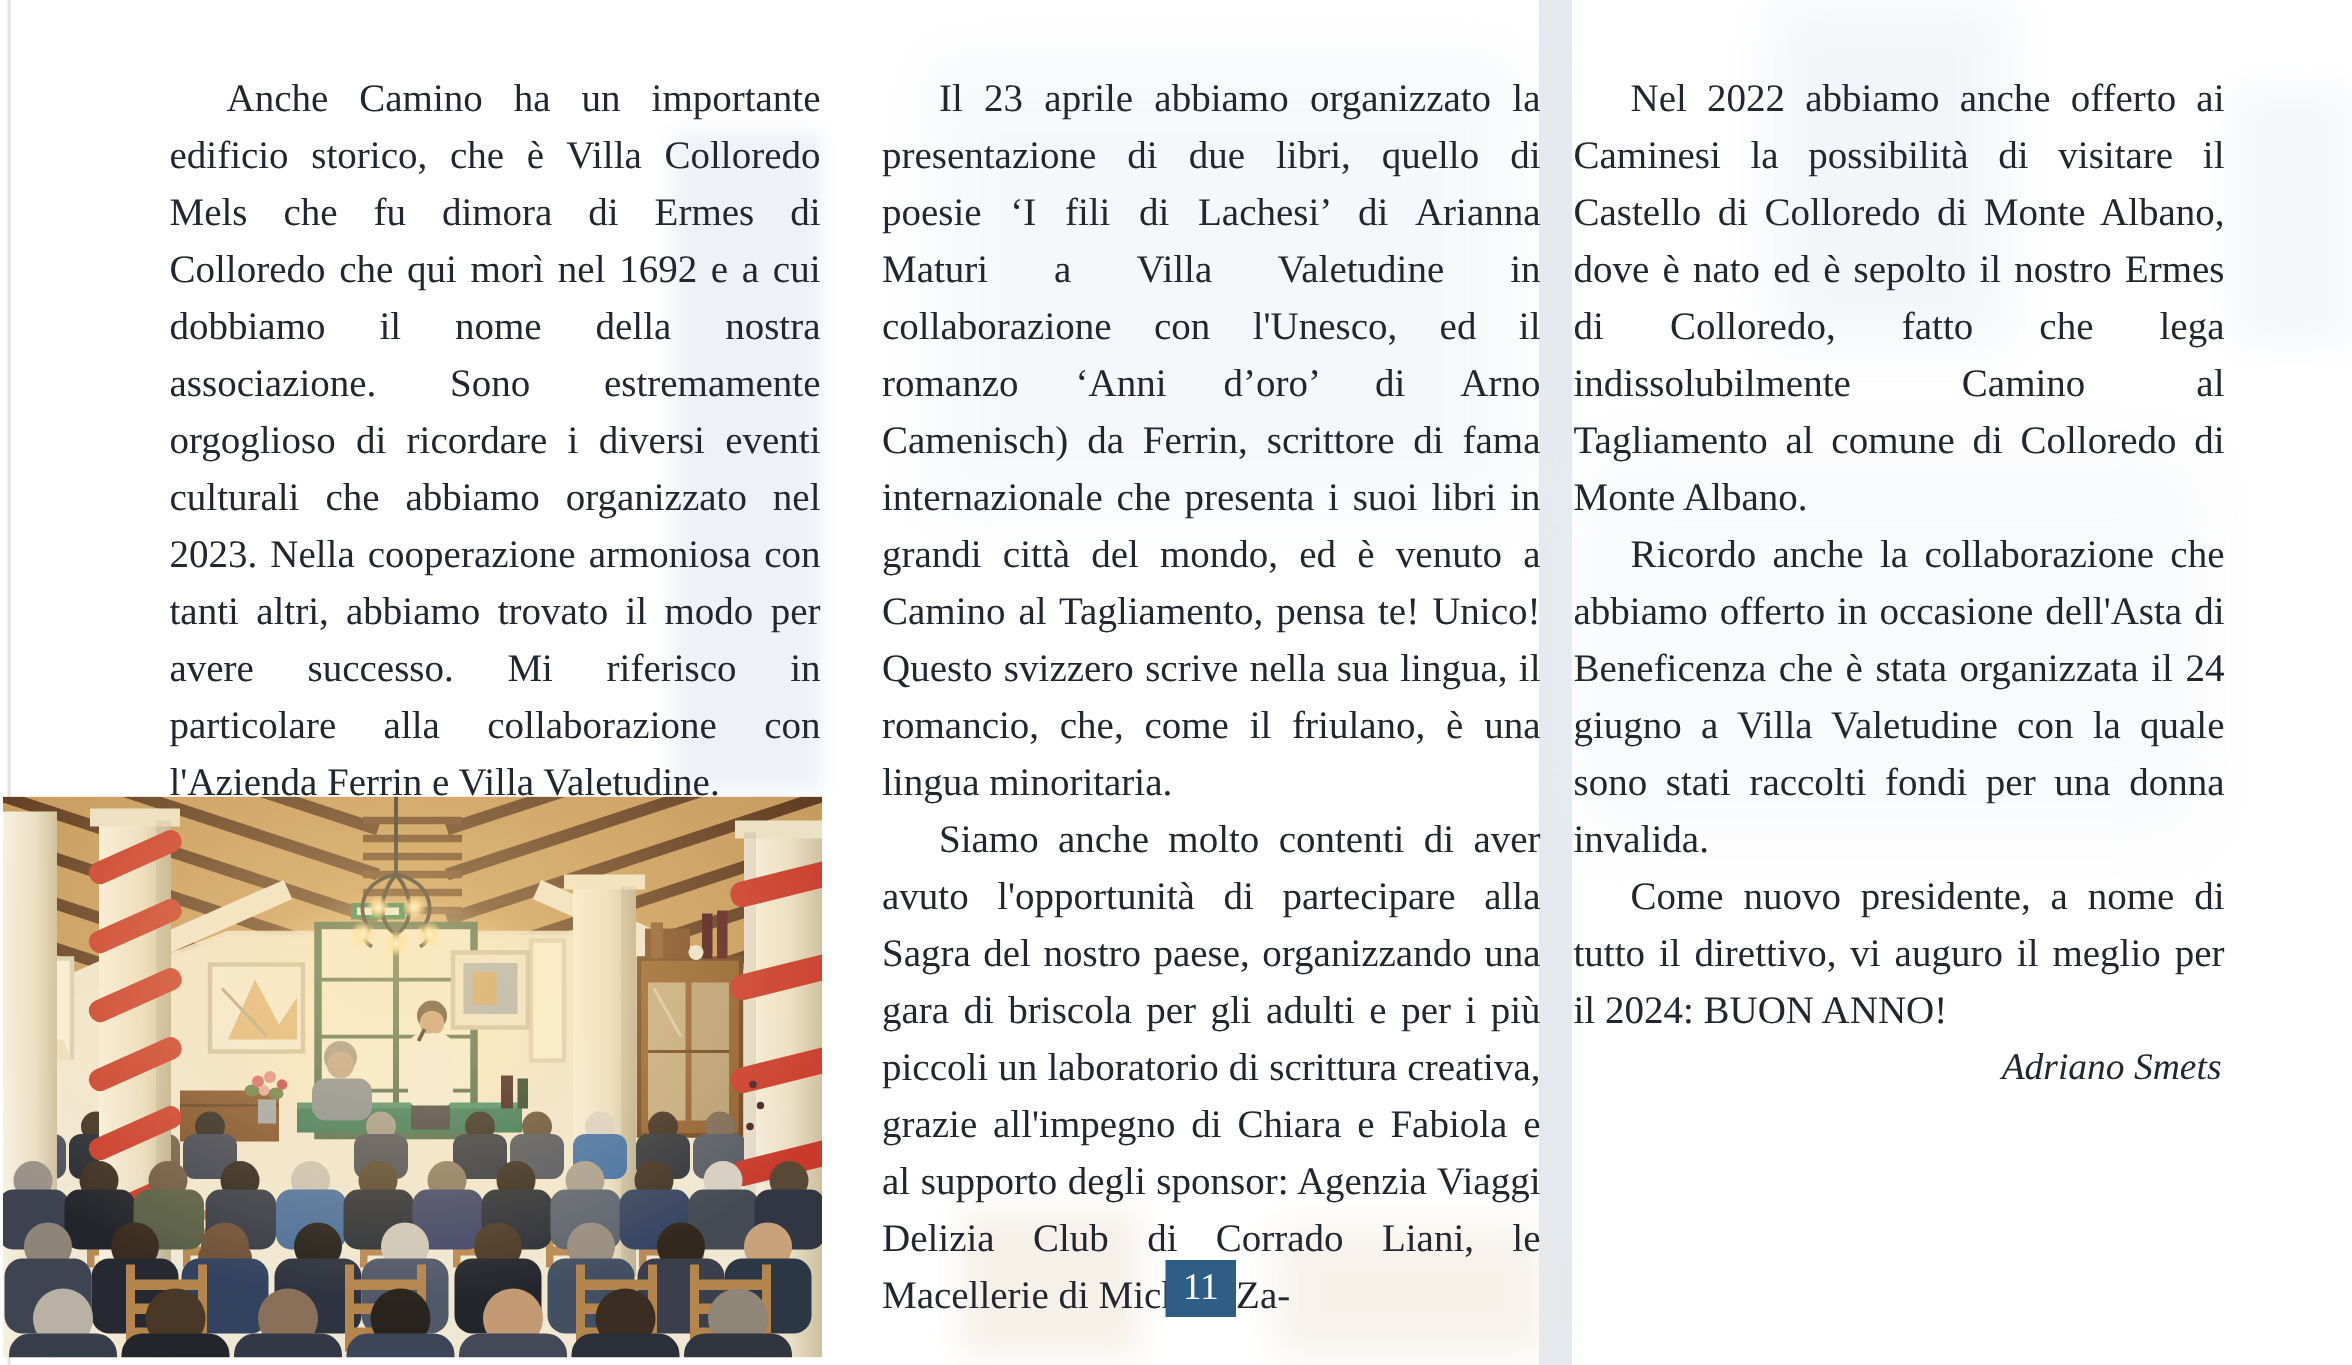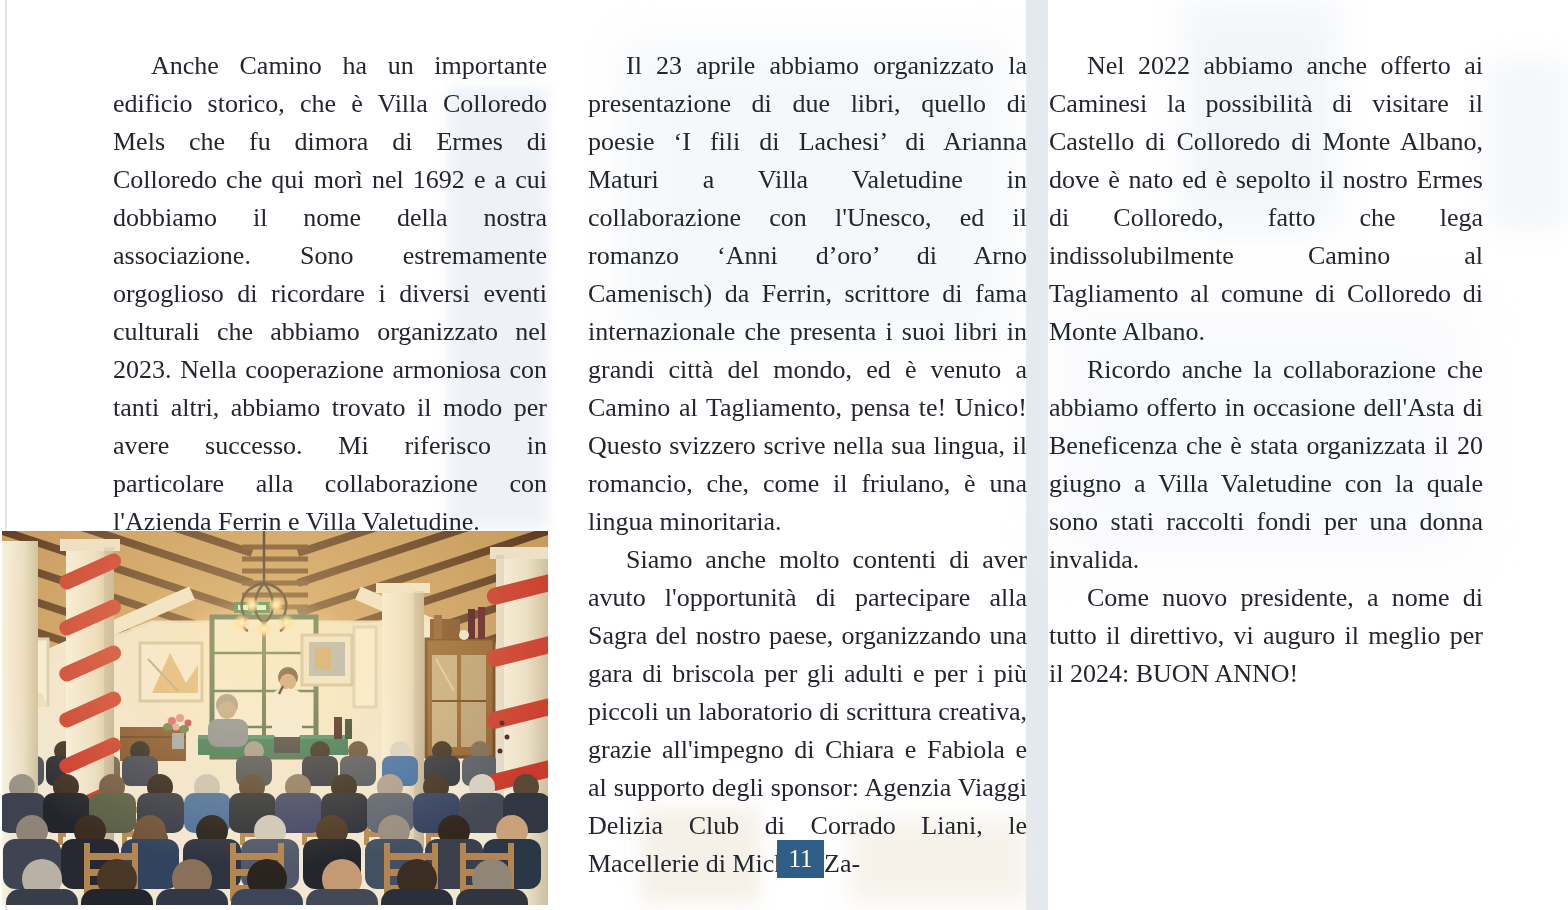--- a/index.html
+++ b/index.html
@@ -54,22 +54,23 @@
     <p class="indent">Anche Camino ha un importante edificio storico, che è Villa Colloredo Mels che fu dimora di Ermes di Colloredo che qui morì nel 1692 e a cui dobbiamo il nome della nostra associazione. Sono estremamente orgoglioso di ricordare i diversi eventi culturali che abbiamo organizzato nel 2023. Nella cooperazione armoniosa con tanti altri, abbiamo trovato il modo per avere successo. Mi riferisco in particolare alla collaborazione con l'Azienda Ferrin e Villa Valetudine.</p>
   </div>
 
   <div class="col col-2">
     <p class="indent">Il 23 aprile abbiamo organizzato la presentazione di due libri, quello di poesie ‘I fili di Lachesi’ di Arianna Maturi a Villa Valetudine in collaborazione con l'Unesco, ed il romanzo ‘Anni d’oro’ di Arno Camenisch) da Ferrin, scrittore di fama internazionale che presenta i suoi libri in grandi città del mondo, ed è venuto a Camino al Tagliamento, pensa te! Unico! Questo svizzero scrive nella sua lingua, il romancio, che, come il friulano, è una lingua minoritaria.</p>
     <p class="indent">Siamo anche molto contenti di aver avuto l'opportunità di partecipare alla Sagra del nostro paese, organizzando una gara di briscola per gli adulti e per i più piccoli un laboratorio di scrittura creativa, grazie all'impegno di Chiara e Fabiola e al supporto degli sponsor: Agenzia Viaggi Delizia Club di Corrado Liani, le Macellerie di Michele Za-</p>
   </div>
 
   <div class="col col-3">
     <p class="indent">Nel 2022 abbiamo anche offerto ai Caminesi la possibilità di visitare il Castello di Colloredo di Monte Albano, dove è nato ed è sepolto il nostro Ermes di Colloredo, fatto che lega indissolubilmente Camino al Tagliamento al comune di Colloredo di Monte Albano.</p>
-    <p class="indent">Ricordo anche la collaborazione che abbiamo offerto in occasione dell'Asta di Beneficenza che è stata organizzata il 20 giugno a Villa Valetudine con la quale sono stati raccolti fondi per una donna invalida.</p>
+    <p class="indent">Ricordo anche la collaborazione che abbiamo offerto in occasione dell'Asta di Beneficenza che è stata organizzata il 24 giugno a Villa Valetudine con la quale sono stati raccolti fondi per una donna invalida.</p>
     <p class="indent">Come nuovo presidente, a nome di tutto il direttivo, vi auguro il meglio per il 2024: BUON ANNO!</p>
+    <p class="signature">Adriano Smets</p>
   </div>
 
   <div class="photo">
     <svg width="546" height="374" viewBox="0 0 546 374">
       <defs>
         <clipPath id="ceilclip">
             <polygon points="0,0 546,0 546,150 430,92 150,92 0,150"></polygon>
           </clipPath>
         <linearGradient id="cg" x1="0" y1="0" x2="1" y2="0">
           <stop offset="0" stop-color="#f8f1e0"></stop>

